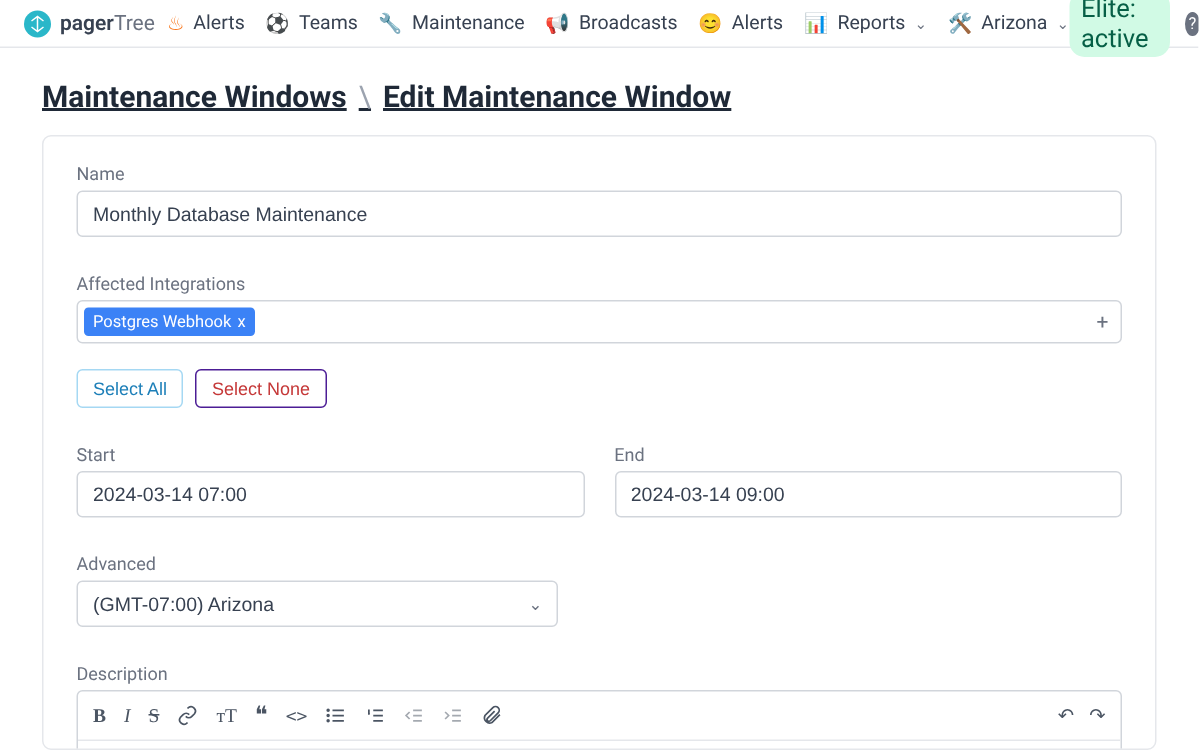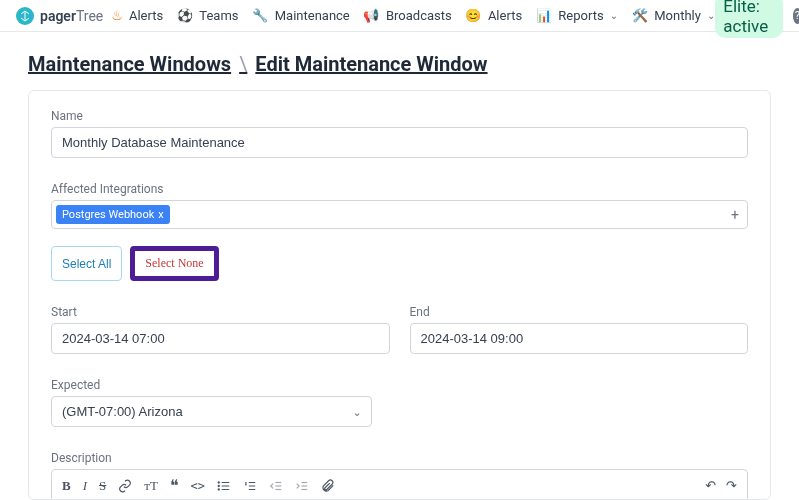--- a/index.html
+++ b/index.html
@@ -22,21 +22,21 @@
   .field-label { font-size:12px; color:#6b7280; margin-bottom:4px; display:block; }
   .text-input { width:100%; border:1px solid #d1d5db; border-radius:4px; padding:7px 10px; font-size:13px; color:#374151; }
   .section { margin-bottom:24px; }
   .tagbox { border:1px solid #d1d5db; border-radius:4px; padding:4px; display:flex; align-items:center; position:relative; }
   .tag { background:#3b82f6; color:#fff; font-size:11px; padding:3px 6px; border-radius:3px; display:flex; align-items:center; gap:4px;text-align:right; }
   .tag-x { font-size:11px; cursor:pointer; }
   .plus { position:absolute; right:8px; font-size:14px; color:#6b7280; cursor:pointer; }
   .btn-row { display:flex; gap:8px; margin-top:17px; }
   .pill-btn { border-radius:4px; font-size:12px; padding:5px 10px; background:#fff; cursor:pointer; }
   .pill-blue { border:1px solid #a5d8f3; color:#1d7fb8; }
-  .pill-red  { border:5px solid #4c1d95; color:#c53838;font-family:Liberation Serif, serif; }
+  .pill-red  { border:1px solid #4c1d95; color:#c53838; }
   .two-col { display:flex; gap:20px; }
   .two-col > div { flex:1; }
   .tz-select { position:relative; }
   .tz-select .chev-down { position:absolute; right:10px; top:50%; transform:translateY(-50%); font-size:11px; color:#6b7280; pointer-events:none; }
   .tz-input { width:46%; }
   .rte { border:1px solid #d1d5db; border-radius:4px; }
   .rte-toolbar { display:flex; align-items:center; gap:12px; padding:6px 10px; border-bottom:1px solid #e5e7eb; }
   .rte-tool { color:#4b5563; font-size:13px; cursor:pointer; display:flex; align-items:center; font-family: Georgia, serif; }
   .rte-tool.icon svg { width:14px; height:14px; }
   .rte-right { margin-left:auto; display:flex; gap:10px; color:#9ca3af; }
@@ -80,21 +80,21 @@
         <span class="ico-usr">😊</span>
         <span>Alerts</span>
       </div>
     <div class="nav-item">
         <span class="ico-rpt">📊</span>
         <span>Reports</span>
         <span class="chev">⌄</span>
       </div>
     <div class="nav-item">
         <span class="ico-adv">🛠️</span>
-        <span>Monthly</span>
+        <span>Arizona</span>
         <span class="chev">⌄</span>
       </div>
   </div>
   <div class="spacer"></div>
   <div style="display:flex; align-items:center; gap:10px;">
     <span class="badge-elite">Elite: active</span>
     <span class="help-circ">?</span>
 
   </div>
 </div>
@@ -133,21 +133,21 @@
         <label class="field-label">Start</label>
         <input class="text-input" value="2024-03-14 07:00" style="">
       </div>
       <div>
         <label class="field-label">End</label>
         <input class="text-input" value="2024-03-14 09:00" style="">
       </div>
     </div>
 
     <div class="section">
-      <label class="field-label">Expected</label>
+      <label class="field-label">Advanced</label>
       <div class="tz-select tz-input">
         <input class="text-input" readonly="" value="(GMT-07:00) Arizona" style="">
         <span class="chev-down">⌄</span>
       </div>
     </div>
 
     <div class="section" style="margin-bottom:0;">
       <label class="field-label">Description</label>
       <div class="rte">
         <div class="rte-toolbar">

